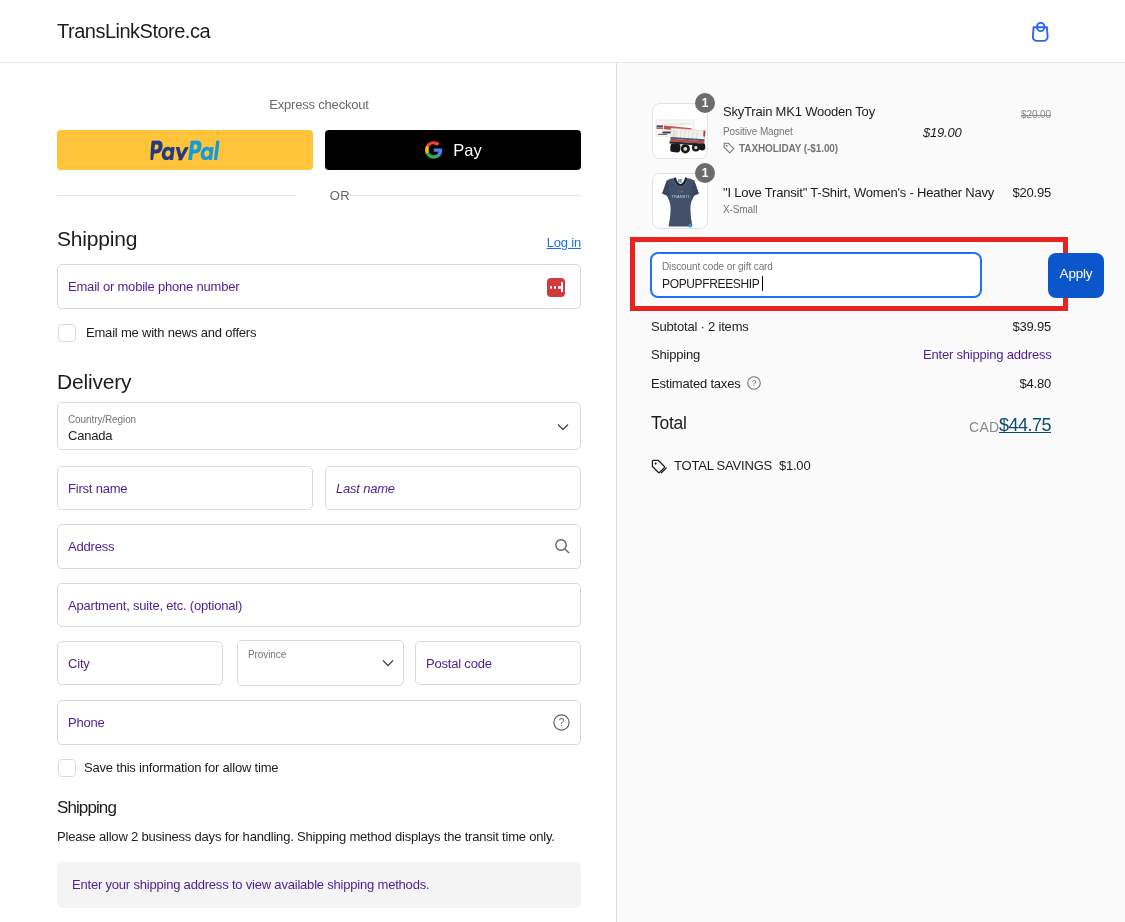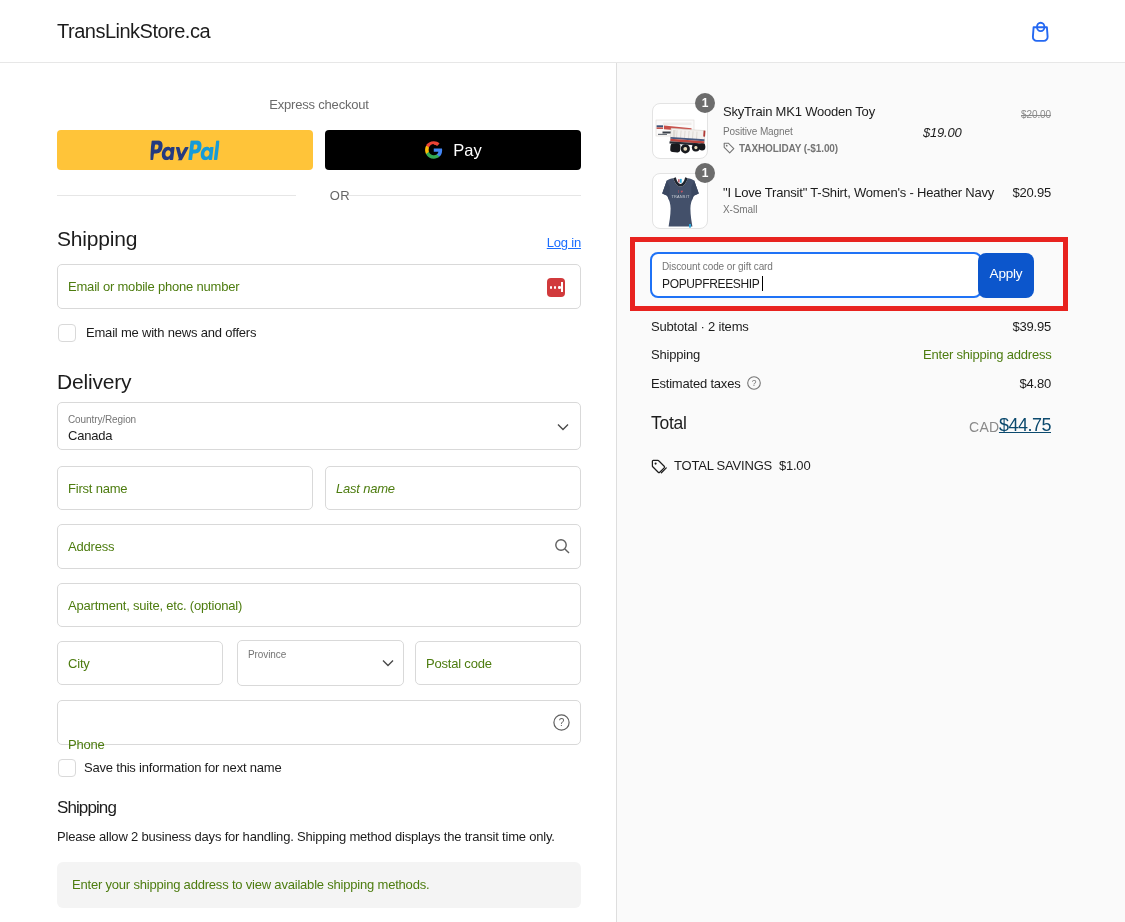--- a/index.html
+++ b/index.html
@@ -1,20 +1,20 @@
 <!DOCTYPE html>
 <html><head>
 <meta charset="utf-8">
 <style>
 * { margin:0; padding:0; box-sizing:border-box; }
 html,body { width:1125px; height:922px; background:#fff; font-family:"Liberation Sans", sans-serif; overflow:hidden; position:relative; }
 .abs { position:absolute; }
 .t13 { position:absolute; font-size:13px; letter-spacing:-0.2px; line-height:1; color:#1c1c1c; white-space:nowrap; }
 .t11 { position:absolute; font-size:10px; letter-spacing:-0.1px; line-height:1; color:#757575; white-space:nowrap; }
-.gray { color:#4d7c0f; }
+.gray { color:#4c1d95; }
 .input { position:absolute; background:#fff; border:1px solid #d9d9d9; border-radius:5px; }
 #rightbg { left:616px; top:63px; width:509px; height:859px; background:#fafafa; border-left:1px solid #dedede; }
 #header { left:0; top:0; width:1125px; height:63px; background:#fff; border-bottom:1px solid #e7e7e7; }
 </style>
 </head>
 <body>
 <div class="abs" id="rightbg"></div>
 <div class="abs" id="header"></div>
 <div class="abs" style="left:57px; top:21px; font-size:20px; letter-spacing:-0.5px; line-height:1; color:#1c1c1c;">TransLinkStore.ca</div>
 
@@ -92,28 +92,28 @@
 <div class="input" style="left:237px; top:640px; width:167px; height:46px;"></div>
 <div class="t11" style="left:248px; top:650px;">Province</div>
 <div class="t13" style="left:248px; top:662px;margin-top:45px;">British Columbia</div>
 <svg class="abs" style="left:382px; top:659px;" width="12" height="8" viewBox="0 0 12 8" fill="none">
     <path d="M1 1.5 L6 6.5 L11 1.5" stroke="#4a4a4a" stroke-width="1.4"></path>
   </svg>
 <div class="input" style="left:415px; top:641px; width:166px; height:44px;"></div>
 <div class="t13 gray" style="left:426px; top:657px;">Postal code</div>
 
 <div class="input" style="left:57px; top:700px; width:524px; height:45px;"></div>
-<div class="t13 gray" style="left:68px; top:716px;margin-top:22px;">Phone</div>
+<div class="t13 gray" style="left:68px; top:716px;">Phone</div>
 <svg class="abs" style="left:553px; top:714px;" width="17" height="17" viewBox="0 0 17 17" fill="none">
     <circle cx="8.5" cy="8.5" r="7.6" stroke="#5f5f5f" stroke-width="1.2"></circle>
     <text x="8.5" y="12.2" text-anchor="middle" font-size="10" fill="#5f5f5f" font-family="Liberation Sans">?</text>
   </svg>
 
 <div class="abs" style="left:58px; top:759px; width:18px; height:18px; border:1px solid #d9d9d9; border-radius:4px; background:#fff;"></div>
-<div class="t13" style="left:84px; top:761px;">Save this information for next name</div>
+<div class="t13" style="left:84px; top:761px;">Save this information for allow time</div>
 
 <div class="abs" style="left:57px; top:799px; font-size:17px; letter-spacing:-0.9px; line-height:1; color:#1c1c1c;">Shipping</div>
 <div class="t13" style="left:57px; top:830px;">Please allow 2 business days for handling. Shipping method displays the transit time only.</div>
 
 <div class="abs" style="left:57px; top:862px; width:524px; height:46px; background:#f4f4f4; border-radius:6px;"></div>
 <div class="t13 gray" style="left:72px; top:878px;">Enter your shipping address to view available shipping methods.</div>
 
 <div class="abs" style="left:652px; top:103px; width:56px; height:56px; background:#fff; border:1px solid #e3e3e3; border-radius:8px; overflow:hidden;">
   <svg width="54" height="54" viewBox="0 0 54 54">
     <g>
@@ -174,21 +174,21 @@
 </div>
 <div class="abs" style="left:695px; top:163px; width:20px; height:20px; background:rgba(97,97,97,0.93); border-radius:50%; color:#fff; font-size:12px; font-weight:600; text-align:center; line-height:20px;">1</div>
 <div class="t13" style="left:723px; top:186px;">"I Love Transit" T-Shirt, Women's - Heather Navy</div>
 <div class="t11" style="left:723px; top:205px;">X-Small</div>
 <div class="t13" style="left:923px; top:186px; width:128px; text-align:right;">$20.95</div>
 
 <div class="abs" style="left:630px; top:237px; width:438px; height:74px; border:5px solid #e8231f;"></div>
 <div class="abs" style="left:650px; top:252px; width:332px; height:46px; background:#fff; border:2px solid #1f72f6; border-radius:8px;"></div>
 <div class="t11" style="left:662px; top:262px;">Discount code or gift card</div>
 <div class="abs" style="left:662px; top:276px; font-size:12px; letter-spacing:-0.35px; line-height:1; color:#1c1c1c; white-space:nowrap;">POPUPFREESHIP<span style="display:inline-block; width:1.4px; height:15px; background:#000; vertical-align:-3px; margin-left:2.5px;"></span></div>
-<div class="abs" style="left:978px; top:253px; width:56px; height:45px; background:#0c56cc; border-radius:8px;">
+<div class="abs" style="left:1048px; top:253px; width:56px; height:45px; background:#0c56cc; border-radius:8px;">
   <div style="position:absolute; left:0; top:14px; width:56px; text-align:center; color:#fff; font-size:13.5px; letter-spacing:-0.2px; line-height:1;">Apply</div>
 </div>
 
 <div class="t13" style="left:651px; top:320px;">Subtotal · 2 items</div>
 <div class="t13" style="left:923px; top:320px; width:128px; text-align:right;">$39.95</div>
 <div class="t13" style="left:651px; top:348px;">Shipping</div>
 <div class="t13 gray" style="left:923px; top:348px; width:128px; text-align:right;">Enter shipping address</div>
 <div class="t13" style="left:651px; top:377px;">Estimated taxes</div>
 <svg class="abs" style="left:747px; top:376px;" width="14" height="14" viewBox="0 0 14 14" fill="none">
     <circle cx="7" cy="7" r="6.3" stroke="#757575" stroke-width="1.1"></circle>

